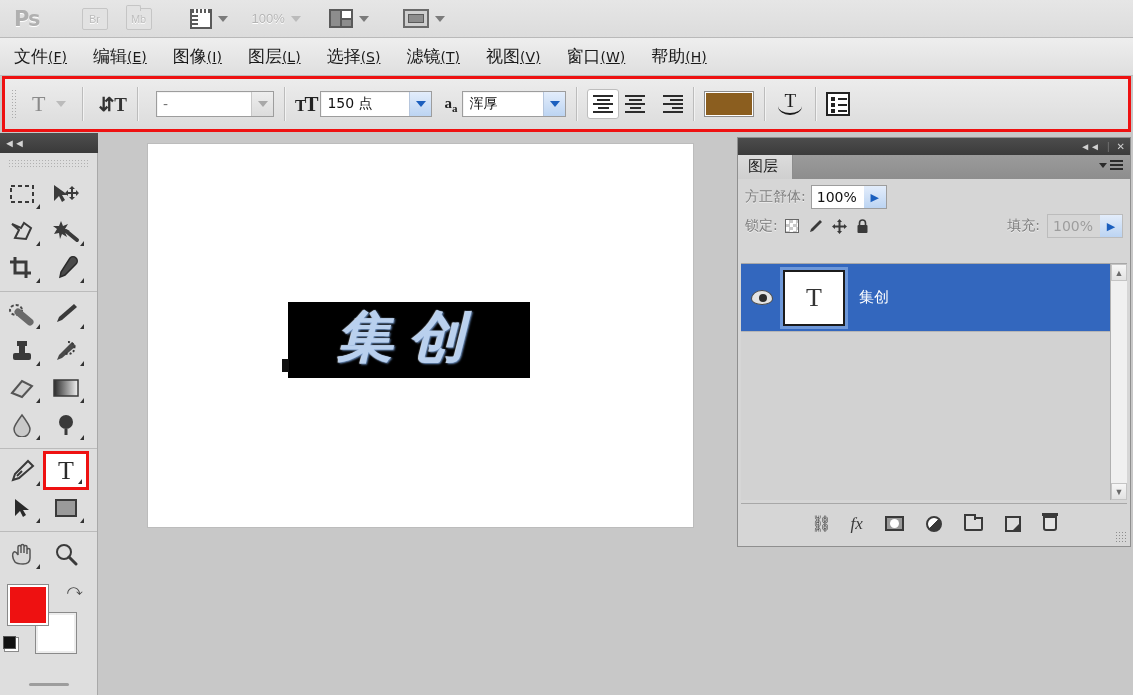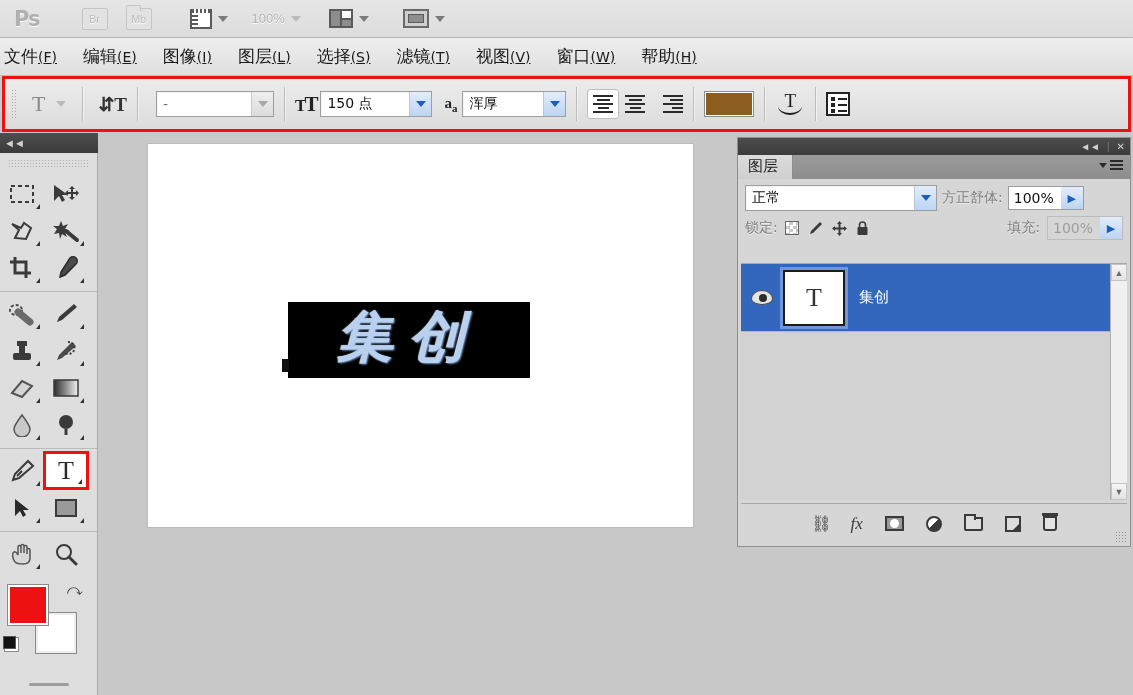--- a/index.html
+++ b/index.html
@@ -68,21 +68,21 @@
   }
   .icon-screen:before {
     content:""; position:absolute; left:3px; top:3px; right:3px; bottom:3px;
     background:#8d8d8d; border:1px solid #5a5a5a;
   }
 
   
   .menubar {
     position: absolute; left: 0; top: 38px; width: 1133px; height: 38px;
     background: linear-gradient(#eeeeee, #dfdfdf);
-    display: flex; align-items: center; padding-left: 4px;
+    display: flex; align-items: center; padding-left: 14px;
     border-bottom: 1px solid #bdbdbd;
   }
   .menu-item {
     font-size: 17px; color: #1a1a1a; margin-right: 26px; cursor: default;
     font-family: "DejaVu Sans", sans-serif; white-space: nowrap;
   }
   .menu-item .mn { text-decoration: none; }
   .menu-item .key { font-size: 14px; text-decoration: underline; }
 
   
@@ -718,26 +718,20 @@
         <span class="tri"></span>
         <span class="bars">
             <i></i>
             <i></i>
             <i></i>
           </span>
       </div>
     </div>
 
     <div class="lp-row1">
-      <div class="select-box blend-sel">
-        <span class="val">正常</span>
-        <span class="arrow">
-            <i></i>
-          </span>
-      </div>
       <span class="lp-label">方正舒体:</span>
       <div class="num-field">
         <span class="v">100%</span>
         <span class="ar">▶</span>
       </div>
     </div>
 
     <div class="lp-row2">
       <span class="lp-label">锁定:</span>
       <div class="lock-icons">

